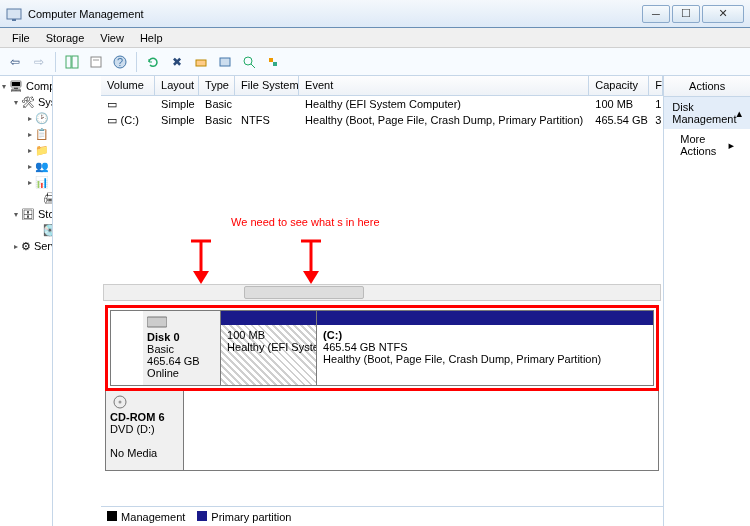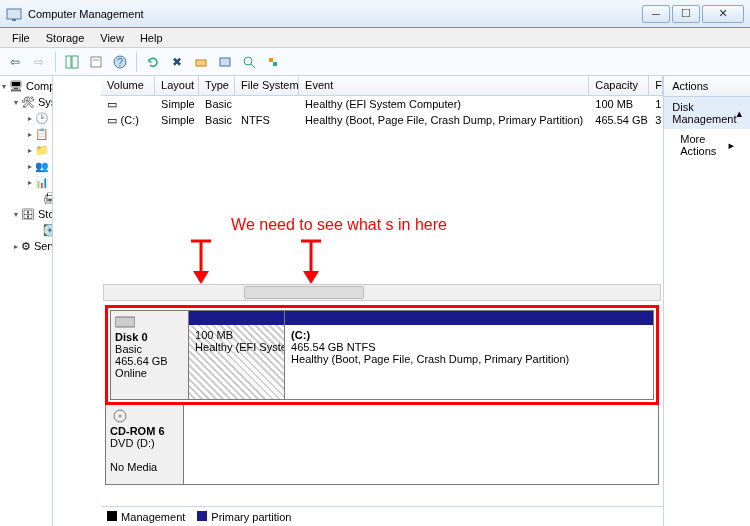--- a/index.html
+++ b/index.html
@@ -20,39 +20,39 @@
 .twist { width: 11px; height: 11px; display: flex; align-items: center; justify-content: center; font-size: 8px; color: #5a5a5a; }
 .ticon { width: 16px; height: 16px; margin: 0 3px; display: flex; align-items: center; justify-content: center; font-size: 11px; }
 .tree-row span.lbl { color: #000; }
 .disk-mgmt-hl { border: 2px solid red; padding: 0 2px; }
 .center { flex: 1; display: flex; flex-direction: column; border-right: 1px solid #c5d6e8; position: relative; margin-left: 48px; }
 .list { position: relative; height: 208px; }
 .list-head { display: flex; border-bottom: 1px solid #c5d6e8; background: linear-gradient(#fdfdfe,#eef2f7); height: 20px; }
 .lh { border-right: 1px solid #c5d6e8; padding: 3px 6px; color: #000; overflow: hidden; white-space: nowrap; }
 .list-row { display: flex; height: 16px; align-items: center; }
 .lc { padding: 0 6px; overflow: hidden; white-space: nowrap; }
-.annotation { position: absolute; color: red; font-size: 16px; }
+.annotation { position: absolute; color: red; font-size: 11px; }
 .arrow { position: absolute; }
 .arrow svg { overflow: visible; }
 .hscroll { height: 17px; background: #f0f0f0; border: 1px solid #ccc; position: relative; margin: 0 2px; }
 .hscroll .thumb { position: absolute; left: 140px; top: 1px; width: 120px; height: 13px; background: #ddd; border: 1px solid #bbb; border-radius: 2px; }
 .graphical { position: relative; flex: 1; padding: 4px; }
 .redbox { border: 3px solid red; padding: 2px; }
-.disk-row { display: flex; height: 90px; border: 1px solid #7a7a7a; }
+.disk-row { display: flex; height: 76px; border: 1px solid #7a7a7a; padding-left: 32px; }
 .disk-label { width: 78px; background: #f0f0f0; border-right: 1px solid #7a7a7a; padding: 4px; display: flex; flex-direction: column; font-size: 11px; }
 .disk-label .dicon { width: 20px; height: 14px; margin-bottom: 2px; }
 .part { border-right: 1px solid #7a7a7a; display: flex; flex-direction: column; }
 .part-hdr { height: 14px; background: #1a1a8a; }
 .part-body { flex: 1; padding: 4px 6px; font-size: 11px; overflow: hidden; white-space: nowrap; }
 .hatched { background: repeating-linear-gradient(45deg, #fff, #fff 3px, #cfcfcf 3px, #cfcfcf 5px); }
 .cdrow { display: flex; height: 80px; border: 1px solid #7a7a7a; border-top: none; }
 .legend { display: flex; align-items: center; gap: 12px; border-top: 1px solid #c5d6e8; padding: 3px 6px; height: 20px; }
 .legend .sw { width: 10px; height: 10px; display: inline-block; margin-right: 4px; }
 .actions { width: 140px; background: #fff; }
-.actions-hd { background: linear-gradient(#fdfdfe,#eef2f7); border-bottom: 1px solid #c5d6e8; padding: 4px 8px; font-weight: 500; }
+.actions-hd { background: linear-gradient(#fdfdfe,#eef2f7); border-bottom: 1px solid #c5d6e8; padding: 4px 8px; font-weight: 500; text-align: center; }
 .actions-sub { background: #e3edf9; padding: 4px 8px; display: flex; justify-content: space-between; align-items: center; }
 .actions-item { padding: 4px 16px; display: flex; justify-content: space-between; align-items: center; }
 </style>
 </head>
 <body>
 
 <div class="titlebar">
   <span class="icon-sm">
     <svg width="16" height="16">
         <rect x="1" y="3" width="14" height="10" fill="#d7e4f2" stroke="#5979a2"></rect>

